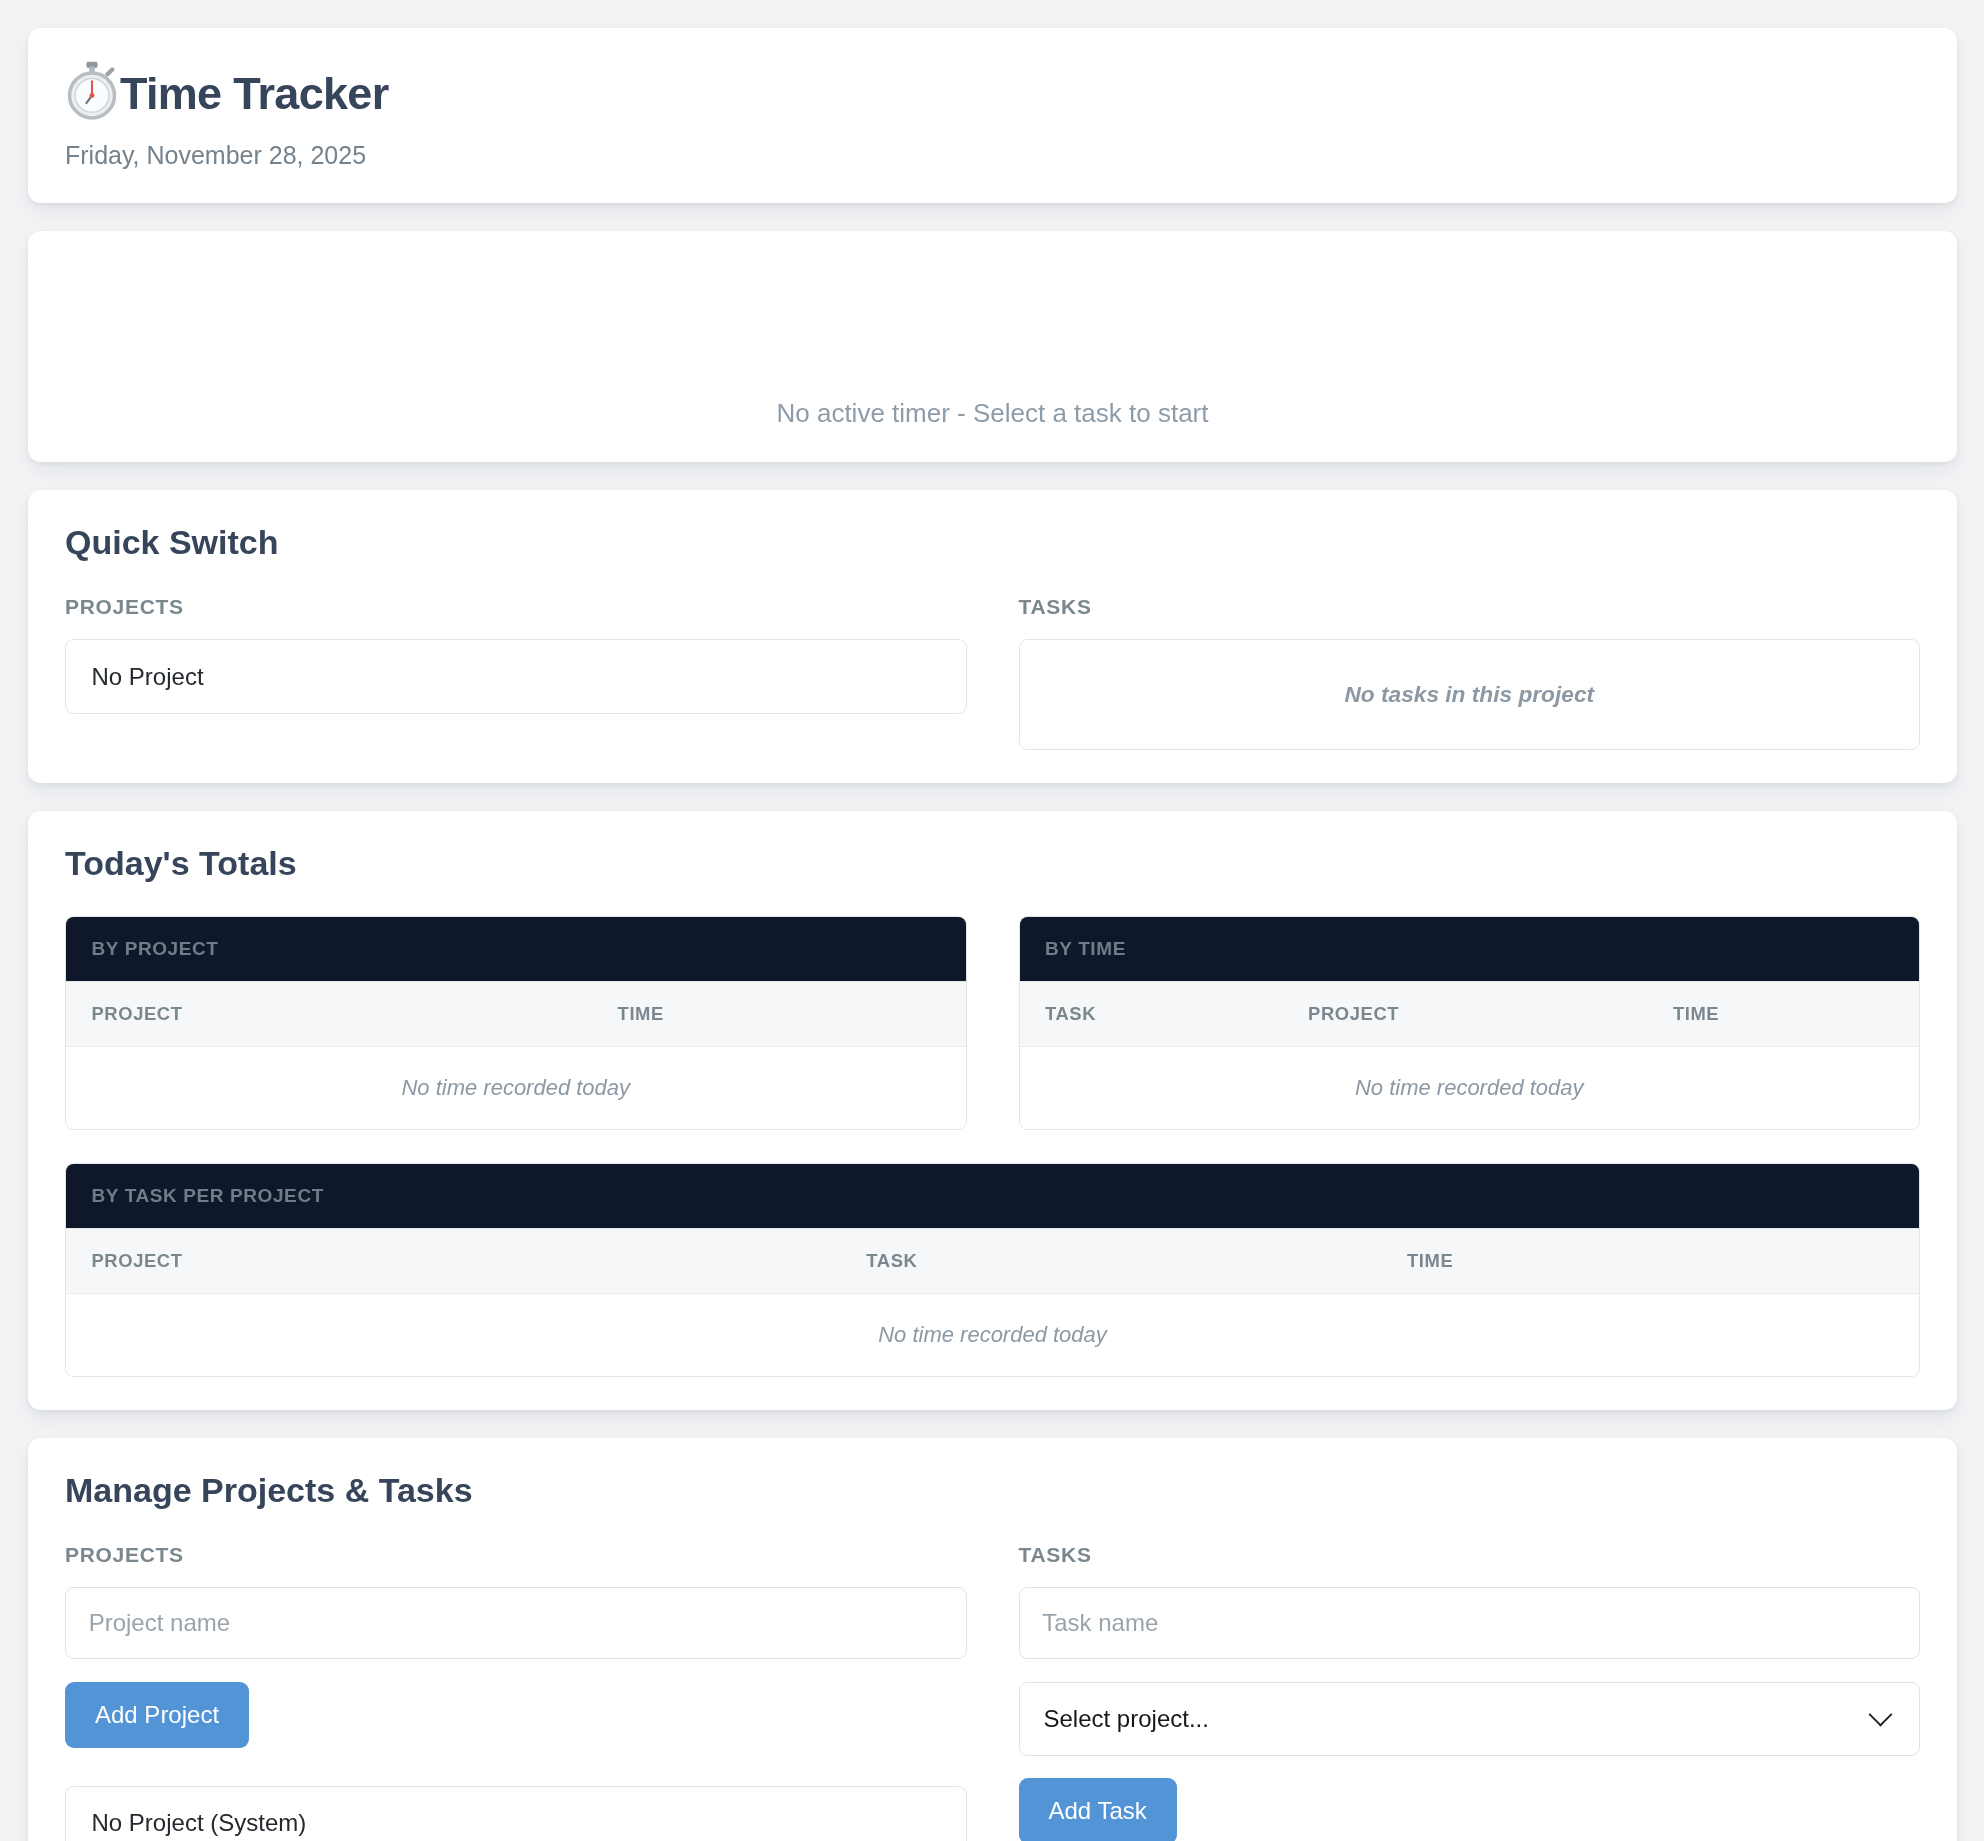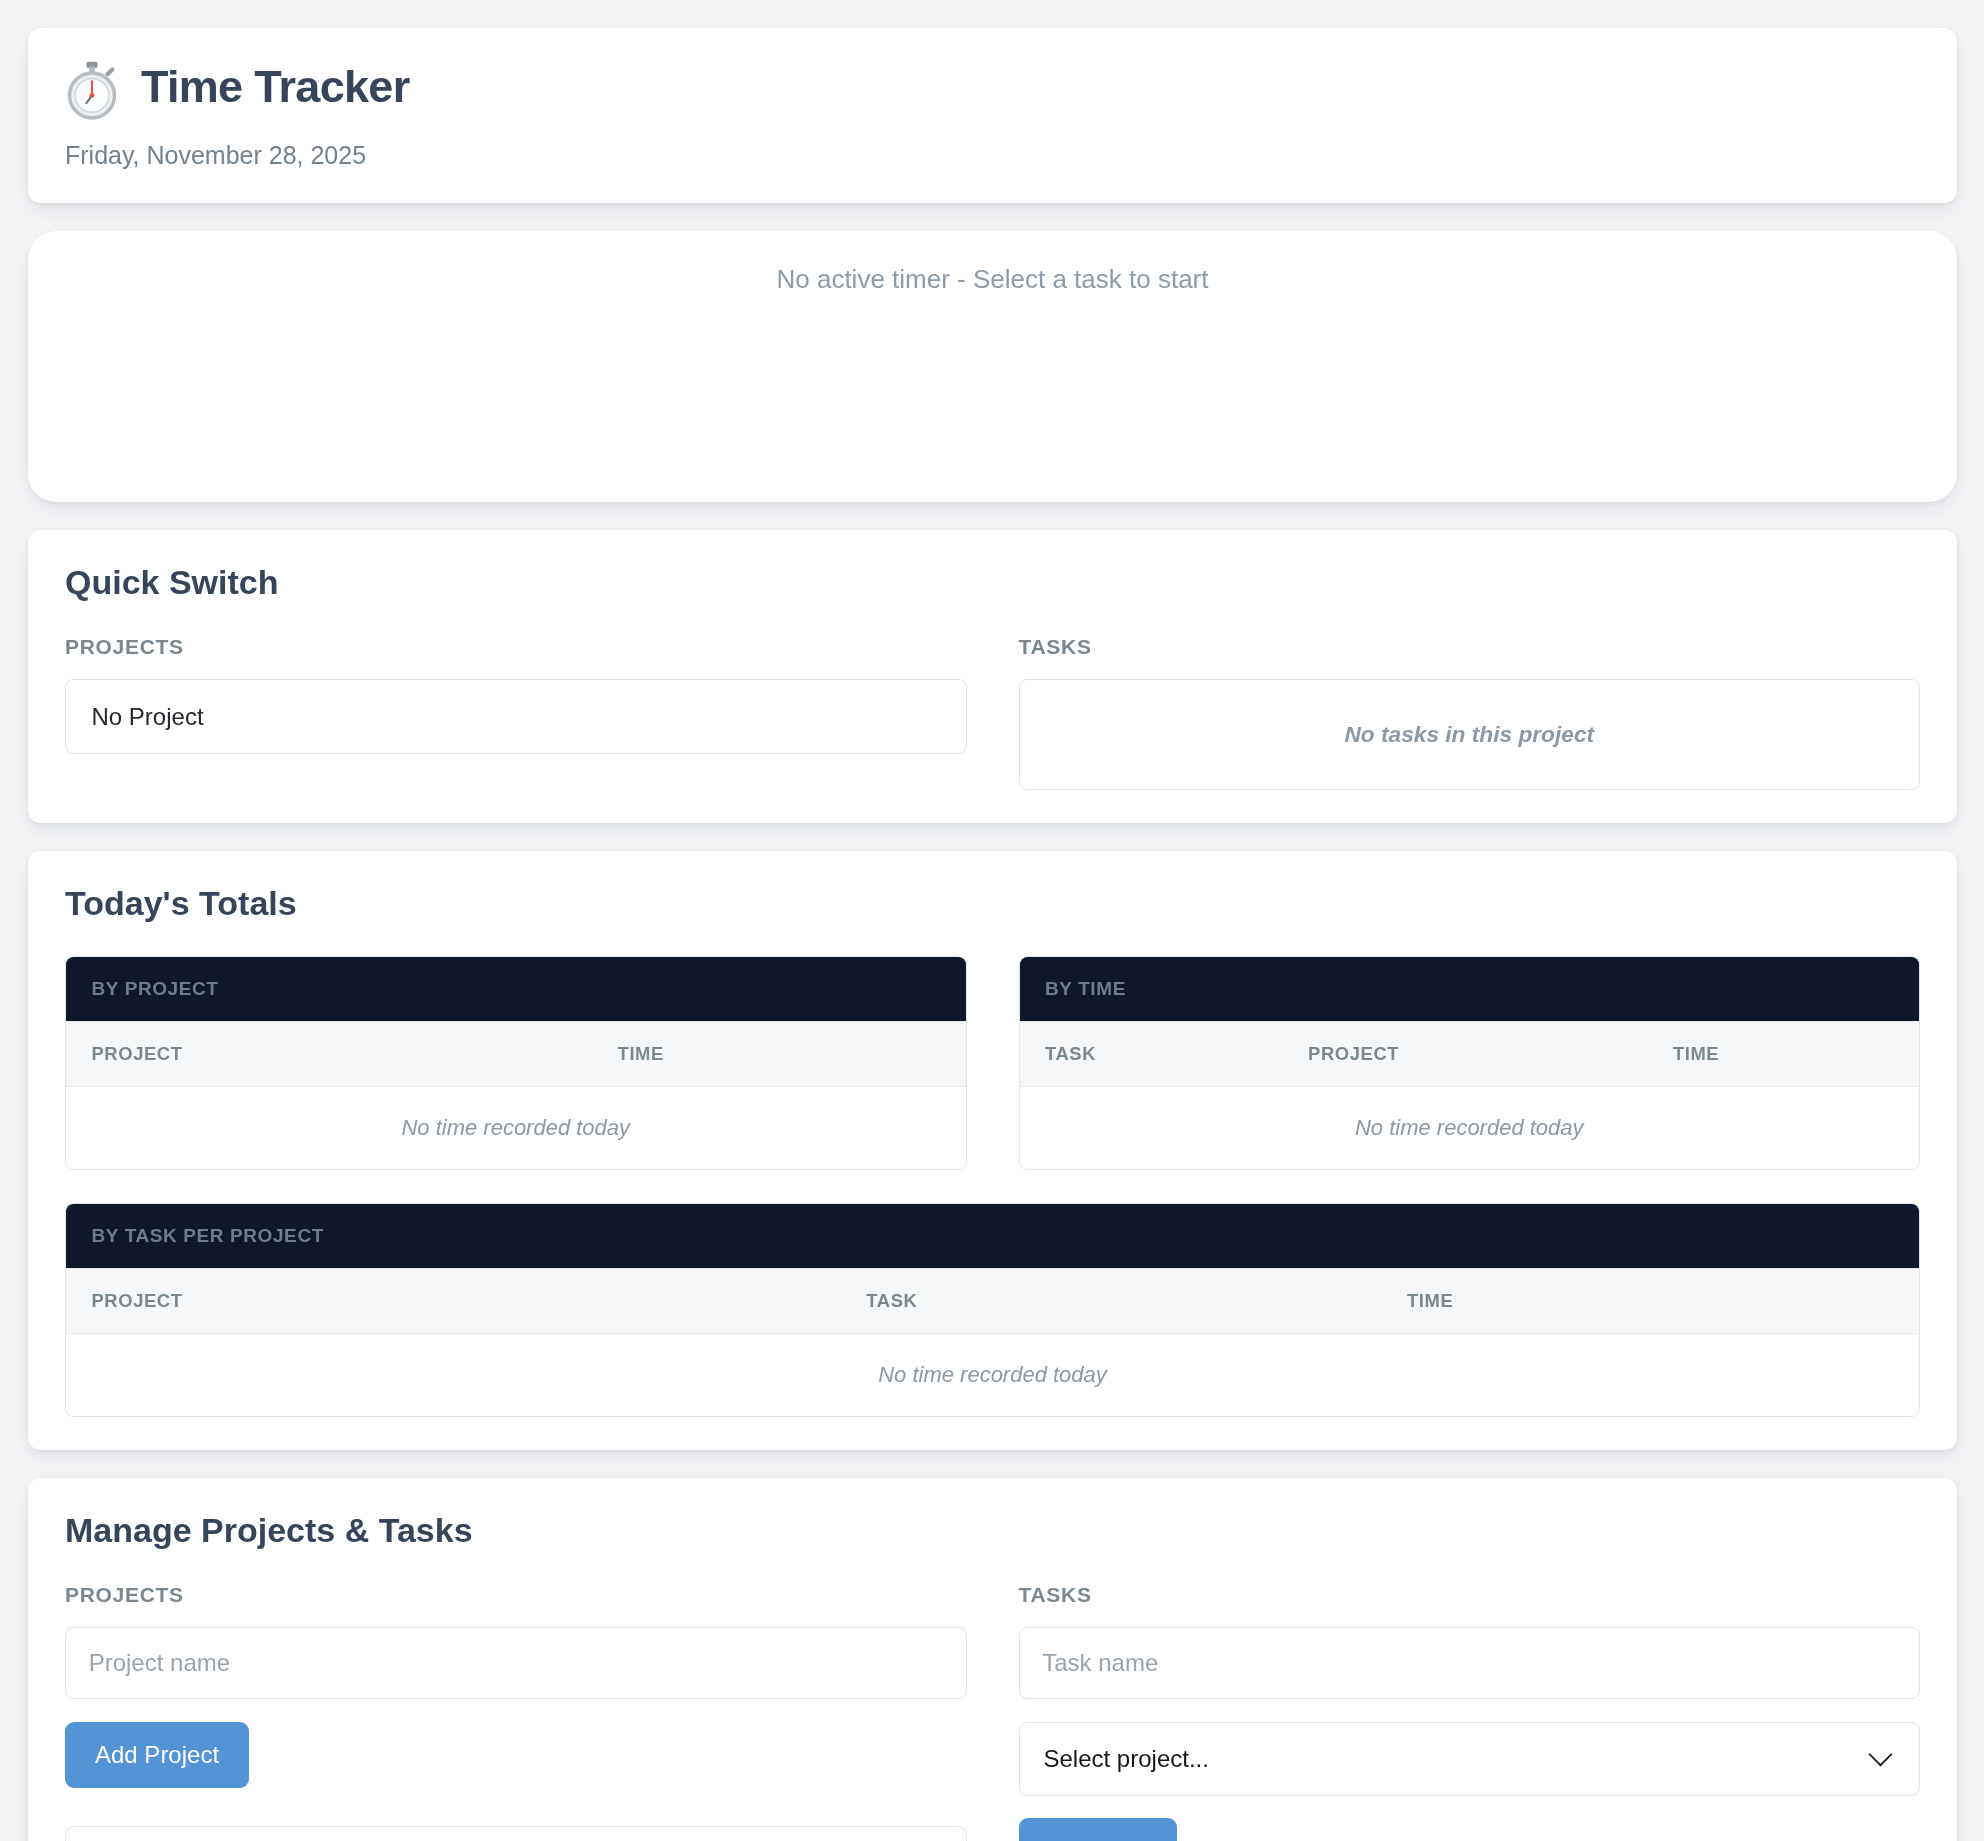--- a/index.html
+++ b/index.html
@@ -13,27 +13,27 @@
     color:#24292e;
   }
   .card {
     background:#ffffff;
     border-radius:12.7px;
     box-shadow:0 2.1px 5.7px rgba(25,35,45,0.05), 0 8.5px 20px rgba(25,35,45,0.06);
     padding:33px 37px;
   }
 
   
-  .header-title-row { display:flex; align-items:flex-start; gap:22px; }
+  .header-title-row { display:flex; align-items:flex-end; gap:1px; }
   .app-title { font-size:45px; font-weight:bold; color:#36455a; letter-spacing:-0.7px; }
   .stopwatch-svg { width:54px; height:59px; flex:0 0 auto; }
   .header-date { margin-top:21px; font-size:25px; color:#74828d; }
 
   
-  .timer-card { height:271px; display:flex; align-items:flex-start; justify-content:center;border-radius:28px; }
+  .timer-card { height:231px; display:flex; align-items:flex-end; justify-content:center; }
   .timer-empty { font-size:26px; color:#8d9ca8; }
 
   
   .section-title { font-size:34px; font-weight:bold; color:#36455a; margin-bottom:33px; }
   .grid2 { display:grid; grid-template-columns:1fr 1fr; gap:52px; align-items:start; }
   .sub-label { font-size:21px; font-weight:bold; color:#7b878e; letter-spacing:0.7px; margin-bottom:20px; }
 
   
   .list-box { border:1.4px solid #e2e5e8; border-radius:8.5px; background:#fff; overflow:hidden; }
   .list-item { padding:22.7px 25.5px; font-size:24px; color:#24292e; cursor:pointer; }

